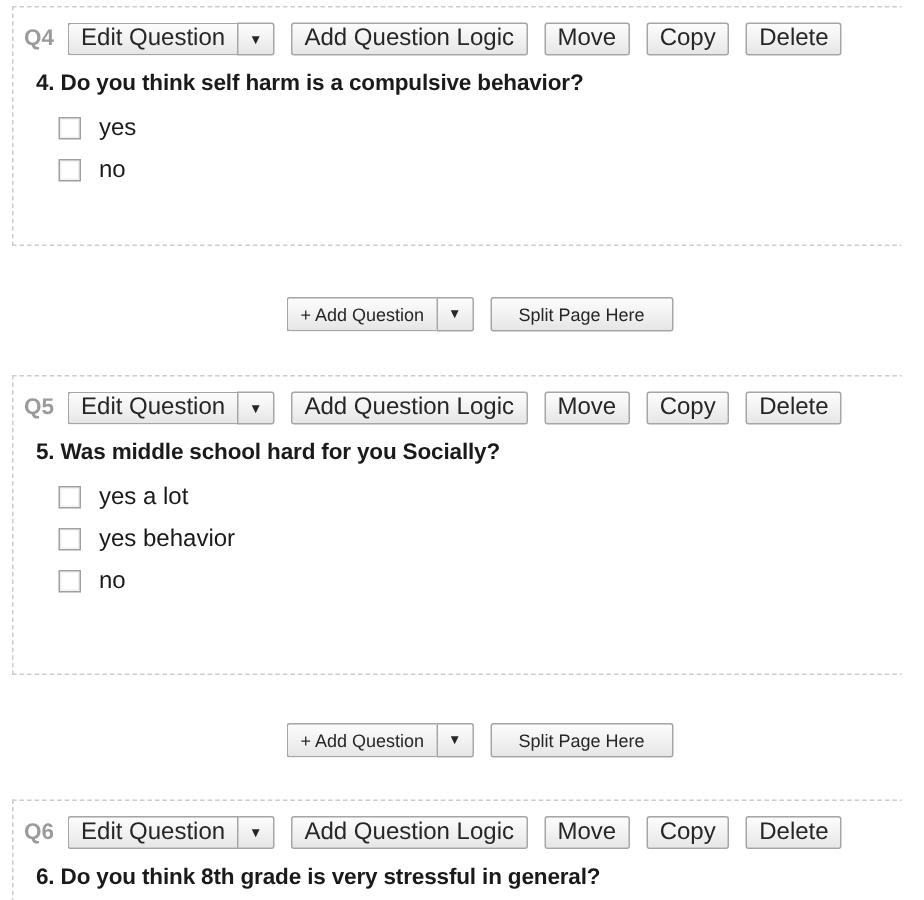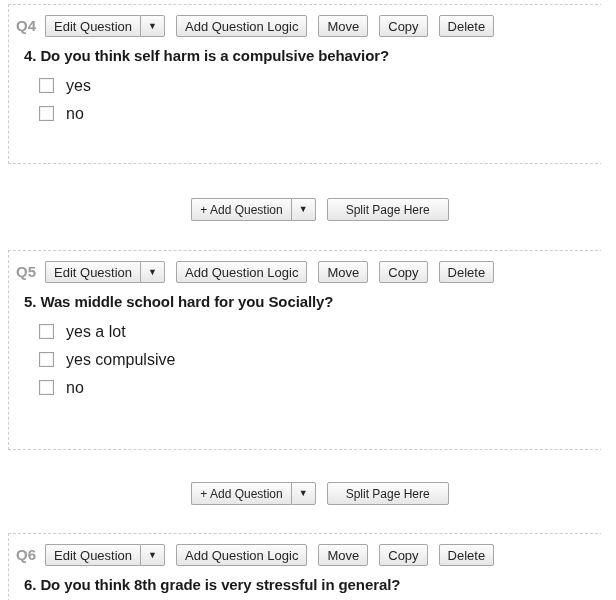--- a/index.html
+++ b/index.html
@@ -55,21 +55,21 @@
     display: flex;
     align-items: stretch;
   }
   .btn {
     display: inline-flex;
     align-items: center;
     justify-content: center;
     height: 22px;
     box-sizing: border-box;
     padding: 0 8px;
-    font-size: 13px;
+    font-size: 16px;
     font-family: "Liberation Sans", sans-serif;
     color: #262626;
     background: #f6f6f6;
     background-image: linear-gradient(to bottom, #fcfcfc 0%, #f3f3f3 45%, #e6e6e6 100%);
     border: 1px solid #a6a6a6;
     border-radius: 2px;
     white-space: nowrap;
     cursor: pointer;
     line-height: 1;
     user-select: none;
@@ -216,21 +216,21 @@
 
     <div class="q-heading">5. Was middle school hard for you Socially?</div>
 
     <div class="choices">
       <div class="choice-row">
         <span class="checkbox"></span>
         <span class="choice-label">yes a lot</span>
       </div>
       <div class="choice-row">
         <span class="checkbox"></span>
-        <span class="choice-label">yes compulsive</span>
+        <span class="choice-label">yes behavior</span>
       </div>
       <div class="choice-row">
         <span class="checkbox"></span>
         <span class="choice-label">no</span>
       </div>
     </div>
   </div>
 
   <div class="add-row" style="top:482px;">
     <div class="btn-group">

